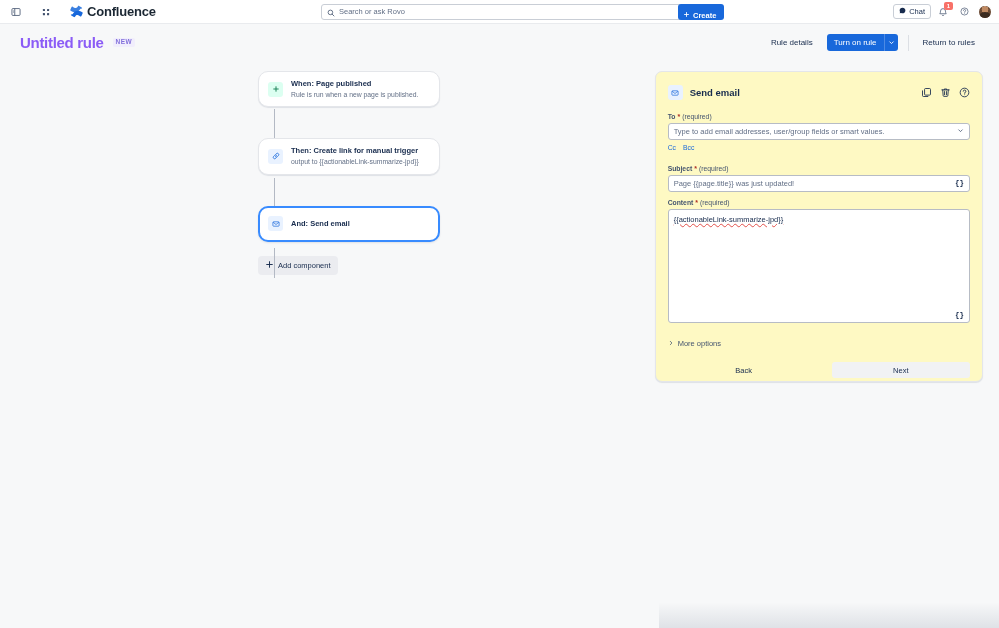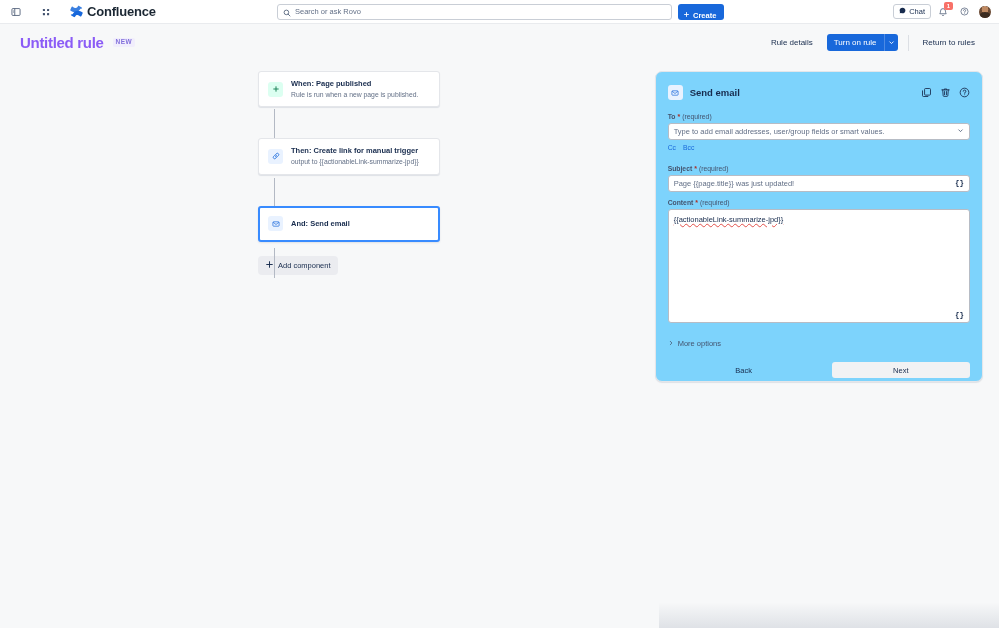--- a/index.html
+++ b/index.html
@@ -51,20 +51,21 @@
   }
   .search-box {
     width: 100%; height: 16px;
     border: 1px solid #c9ced6;
     border-radius: 3px;
     background: #fff;
     display: flex; align-items: center;
     padding: 0 5px;
     gap: 4px;
     cursor: text;
+    margin-left: 44px;
   }
   .search-box svg { flex: none; }
   .search-input {
     border: none; outline: none; background: transparent;
     font-family: inherit;
     font-size: 7.5px;
     color: #44546f;
     width: 100%;
     line-height: 1;
   }
@@ -204,21 +205,21 @@
   .connector {
     position: absolute;
     left: 16px;
     width: 1px;
     background: #b3b9c4;
   }
   .flow-card {
     position: relative;
     background: #fff;
     border: 1px solid #e4e6ea;
-    border-radius: 3px;
+    border-radius: 10px;
     padding: 7px 9px;
     display: flex; align-items: center; gap: 8px;
     box-shadow: 0 1px 1px rgba(9,30,66,0.10);
     cursor: pointer;
     min-height: 36px;
   }
   .flow-card.selected {
     border: 2px solid #388bff;
     box-shadow: 0 1px 2px rgba(9,30,66,0.10);
     padding: 6px 8px;
@@ -241,21 +242,21 @@
     font-family: inherit;
     font-size: 7.5px; font-weight: 500;
     color: #172b4d;
     cursor: pointer;
     margin-top: 14px;
   }
 
   
   .panel {
     width: 329px;
-    background: #7dd3fc;
+    background: #fef9c3;
     border: 1px solid #e4e6ea;
     border-radius: 7px;
     box-shadow: 0 1px 1px rgba(9,30,66,0.10);
     margin-top: 10px;
     padding: 13px 12px 16px 12px;
     align-self: flex-start;
     height: 311px;
     display: flex; flex-direction: column;
   }
   .panel-head {

